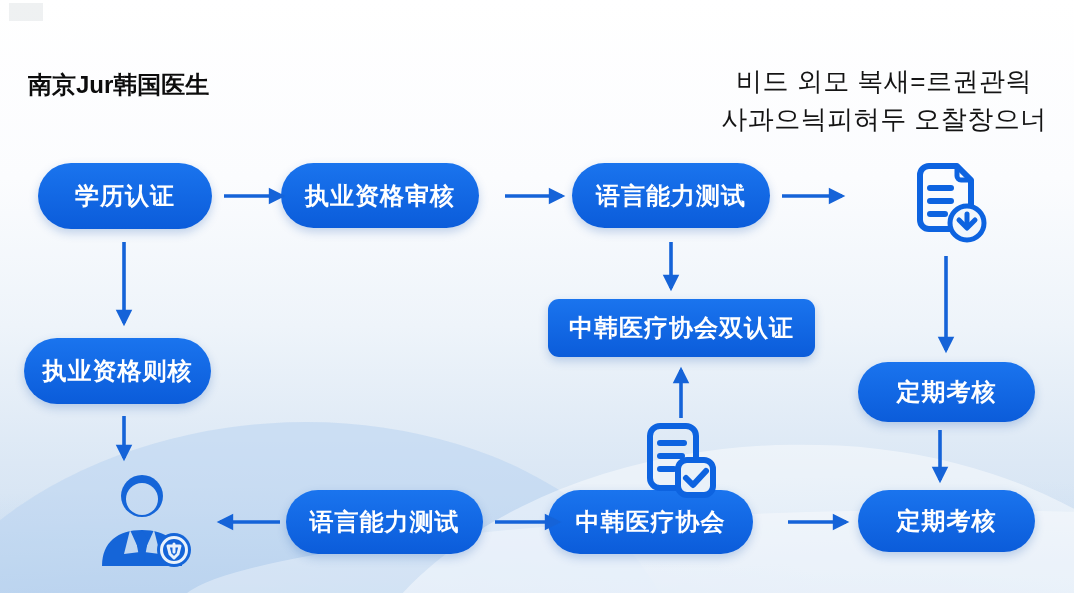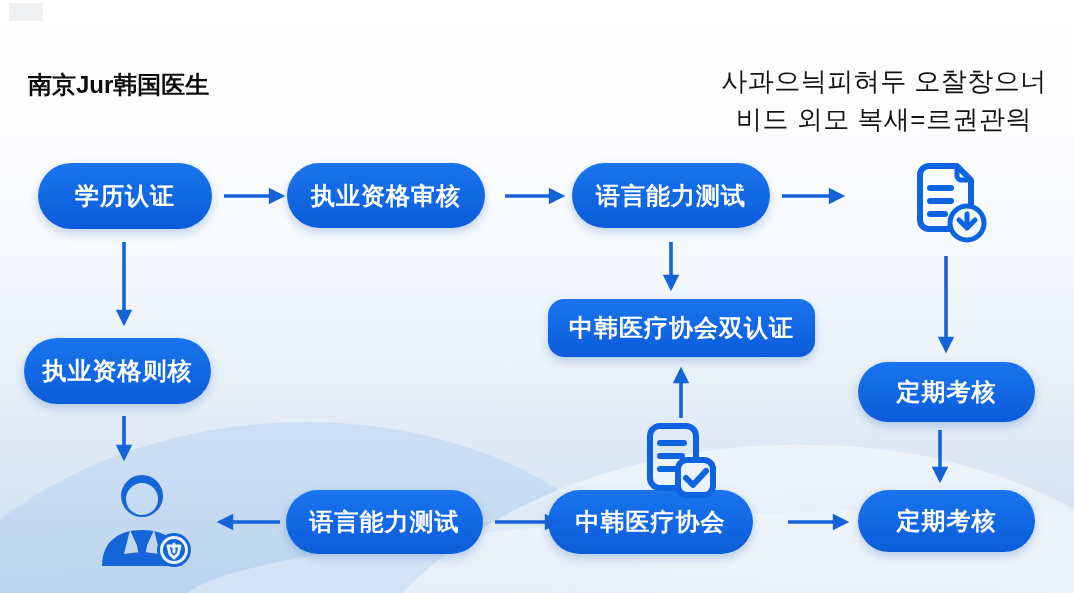--- a/index.html
+++ b/index.html
@@ -25,21 +25,21 @@
   .title{position:absolute;left:0;top:6px;width:100%;text-align:center;
          font-size:38px;font-weight:900;color:#0c0c0c;letter-spacing:2px;}
   .sub-left{position:absolute;left:28px;top:68px;font-size:24px;font-weight:800;color:#0c0c0c;line-height:33px;}
   .sub-right{position:absolute;right:12px;top:62px;width:356px;text-align:center;
          font-size:26px;font-weight:500;color:#141414;line-height:38px;letter-spacing:0.5px;}
 
   .node{position:absolute;display:flex;align-items:center;justify-content:center;
         background:linear-gradient(180deg,#1a74ee 0%,#0b5cda 100%);
         color:#fff;font-weight:800;font-size:24px;letter-spacing:1px;
         border-radius:34px;box-shadow:0 4px 10px rgba(30,90,180,0.25);}
-  .node.rect{border-radius:16px;}
+  .node.rect{border-radius:11px;}
 
   .arrows{position:absolute;left:0;top:0;width:1074px;height:593px;pointer-events:none;}
   .icon{position:absolute;}
 </style>
 </head>
 <body>
 
 <div id="stage">
 
   <div class="wave wave1"></div>
@@ -48,26 +48,26 @@
   <div class="watermark">
       <div class="inner"></div>
     </div>
 
 
   <div class="sub-left">
     <div>南京Jur韩国医生</div>
   </div>
 
   <div class="sub-right">
+    <div>비드 외모 복새=르권관읙</div>
     <div>사과으늭피혀두 오찰창으너</div>
-    <div>비드 외모 복새=르권관읙</div>
   </div>
 
   <div class="node" style="left:38px;top:163px;width:174px;height:66px;">学历认证</div>
-  <div class="node" style="left:287px;top:163px;width:198px;height:65px;">执业资格审核</div>
+  <div class="node" style="left:281px;top:163px;width:198px;height:65px;">执业资格审核</div>
   <div class="node" style="left:572px;top:163px;width:198px;height:65px;">语言能力测试</div>
   <div class="node" style="left:24px;top:338px;width:187px;height:66px;">执业资格则核</div>
   <div class="node rect" style="left:548px;top:299px;width:267px;height:58px;">中韩医疗协会双认证</div>
   <div class="node" style="left:858px;top:362px;width:177px;height:60px;">定期考核</div>
   <div class="node" style="left:286px;top:490px;width:197px;height:64px;">语言能力测试</div>
   <div class="node" style="left:548px;top:490px;width:205px;height:64px;">中韩医疗协会</div>
   <div class="node" style="left:858px;top:490px;width:177px;height:62px;">定期考核</div>
 
   <svg class="icon" style="left:905px;top:158px;" width="90" height="92" viewBox="0 0 90 92">
     <path d="M24 8 h28 l14 14 v40 a9 9 0 0 1 -9 9 h-33 a9 9 0 0 1 -9 -9 v-45 a9 9 0 0 1 9 -9 z" fill="none" stroke="#0d63e0" stroke-width="6" stroke-linejoin="round"></path>

